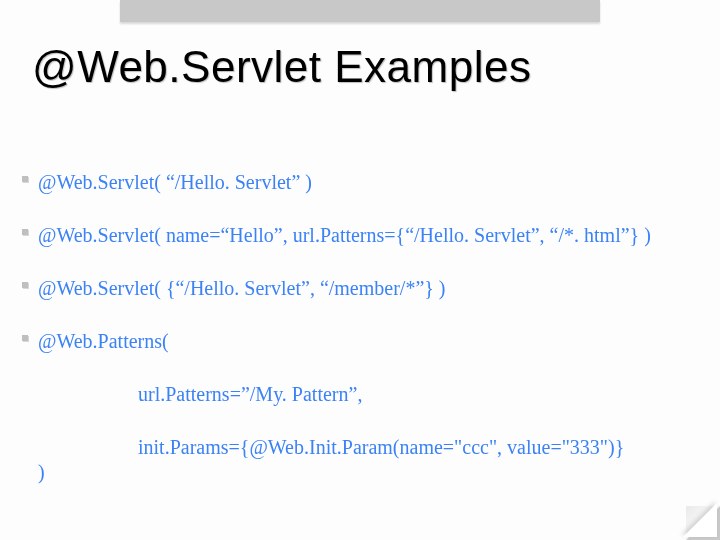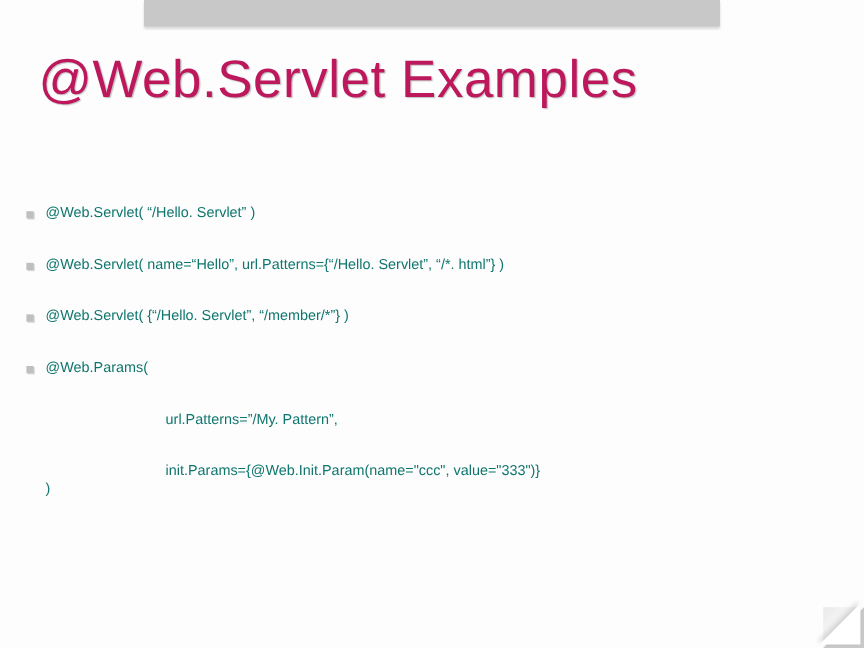--- a/index.html
+++ b/index.html
@@ -20,32 +20,33 @@
     height: 22px;
     background: #c8c8c8;
     box-shadow: 0 2px 2px rgba(0,0,0,0.15);
   }
   .title {
     position: absolute;
     top: 42px;
     left: 32px;
     font-size: 44px;
     font-weight: 400;
-    color: #be185d;
+    color: #000000;
     letter-spacing: 0.5px;
     text-shadow: 1px 1px 1px rgba(0,0,0,0.25);
   }
   .body {
     position: absolute;
     top: 170px;
     left: 36px;
     right: 20px;
-    font-size: 12px;
-    color: #0f766e;
+    font-size: 20px;
+    color: #3b82f6;
     line-height: 1.25;
+    font-family: Liberation Serif, serif;
   }
   .entry {
     margin-bottom: 28px;
     padding-left: 2px;
     position: relative;
   }
   .bullet {
     position: absolute;
     left: -14px;
     top: 6px;
@@ -108,21 +109,21 @@
     <span>@Web.Servlet( name=“Hello”, url.Patterns={“/Hello. Servlet”, “/*. html”} )</span>
   </div>
 
   <div class="entry">
     <span class="bullet"></span>
     <span>@Web.Servlet( {“/Hello. Servlet”, “/member/*”} )</span>
   </div>
 
   <div class="entry">
     <span class="bullet"></span>
-    <span>@Web.Params(</span>
+    <span>@Web.Patterns(</span>
     <span class="indent">url.Patterns=”/My. Pattern”,</span>
     <span class="indent">init.Params={@Web.Init.Param(name="ccc", value="333")}</span>
     <span>)</span>
   </div>
 
 </div>
 
 <div class="corner-shadow"></div>
 <div class="corner"></div>
 

